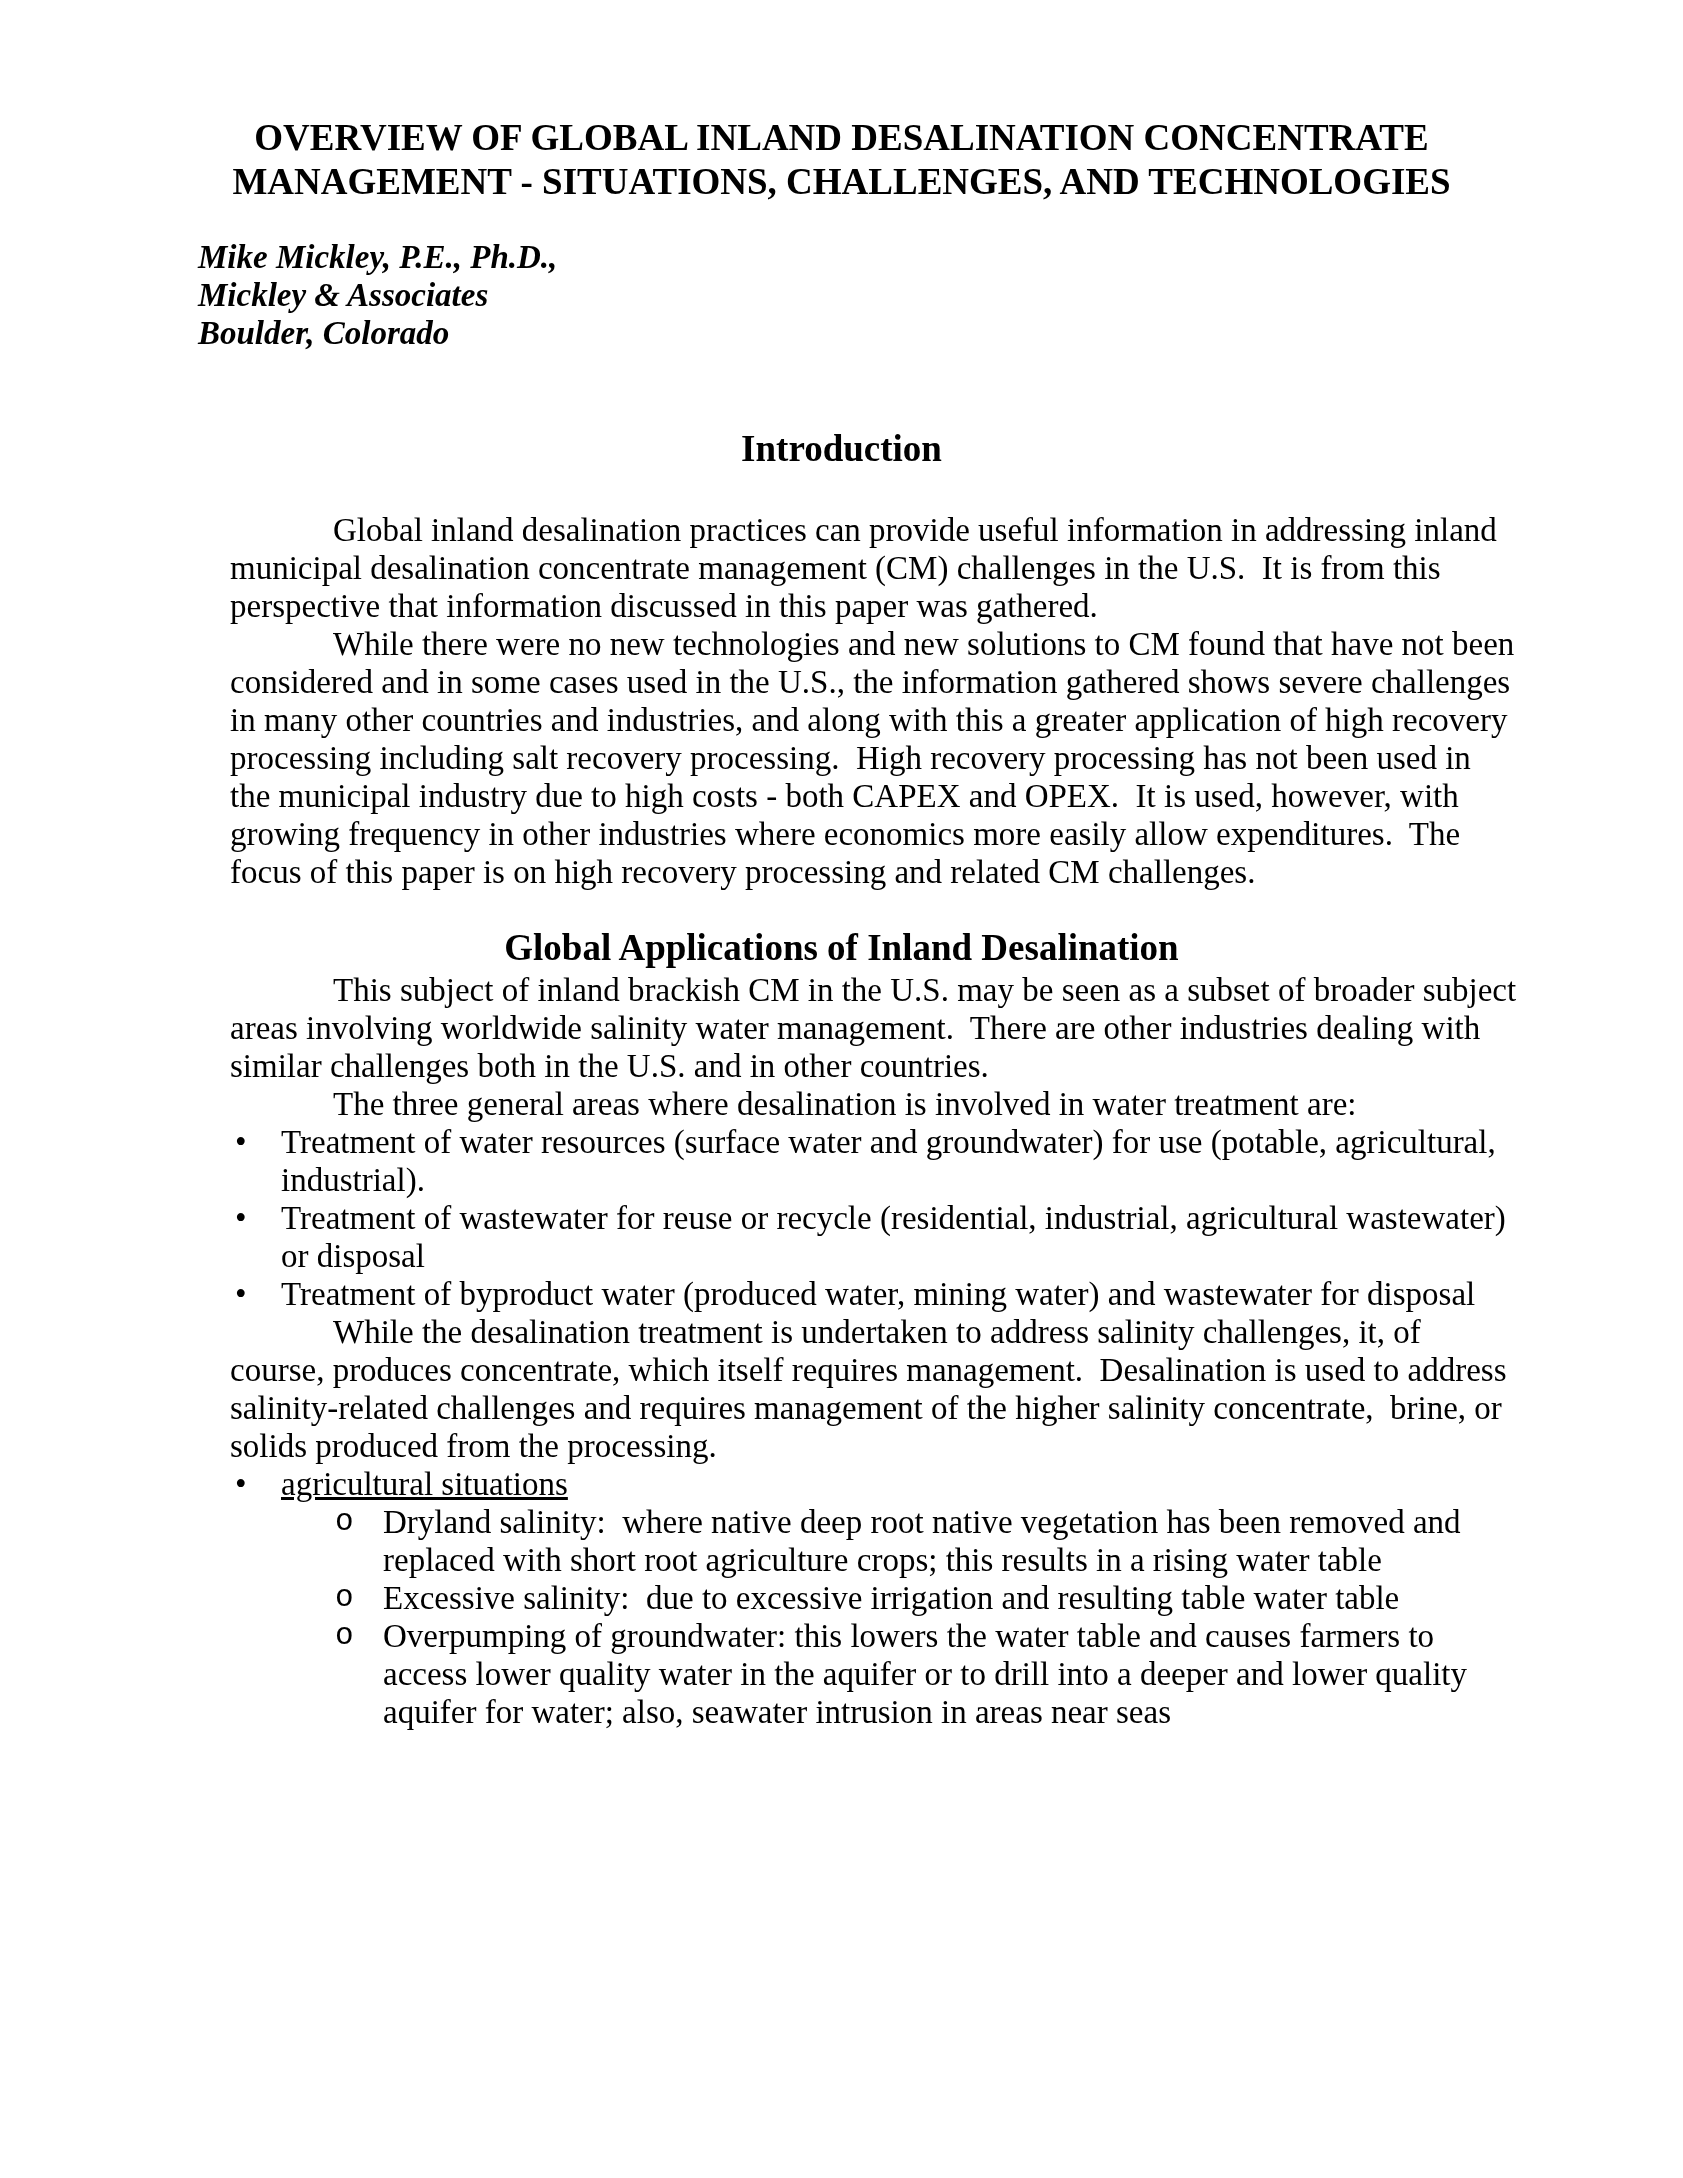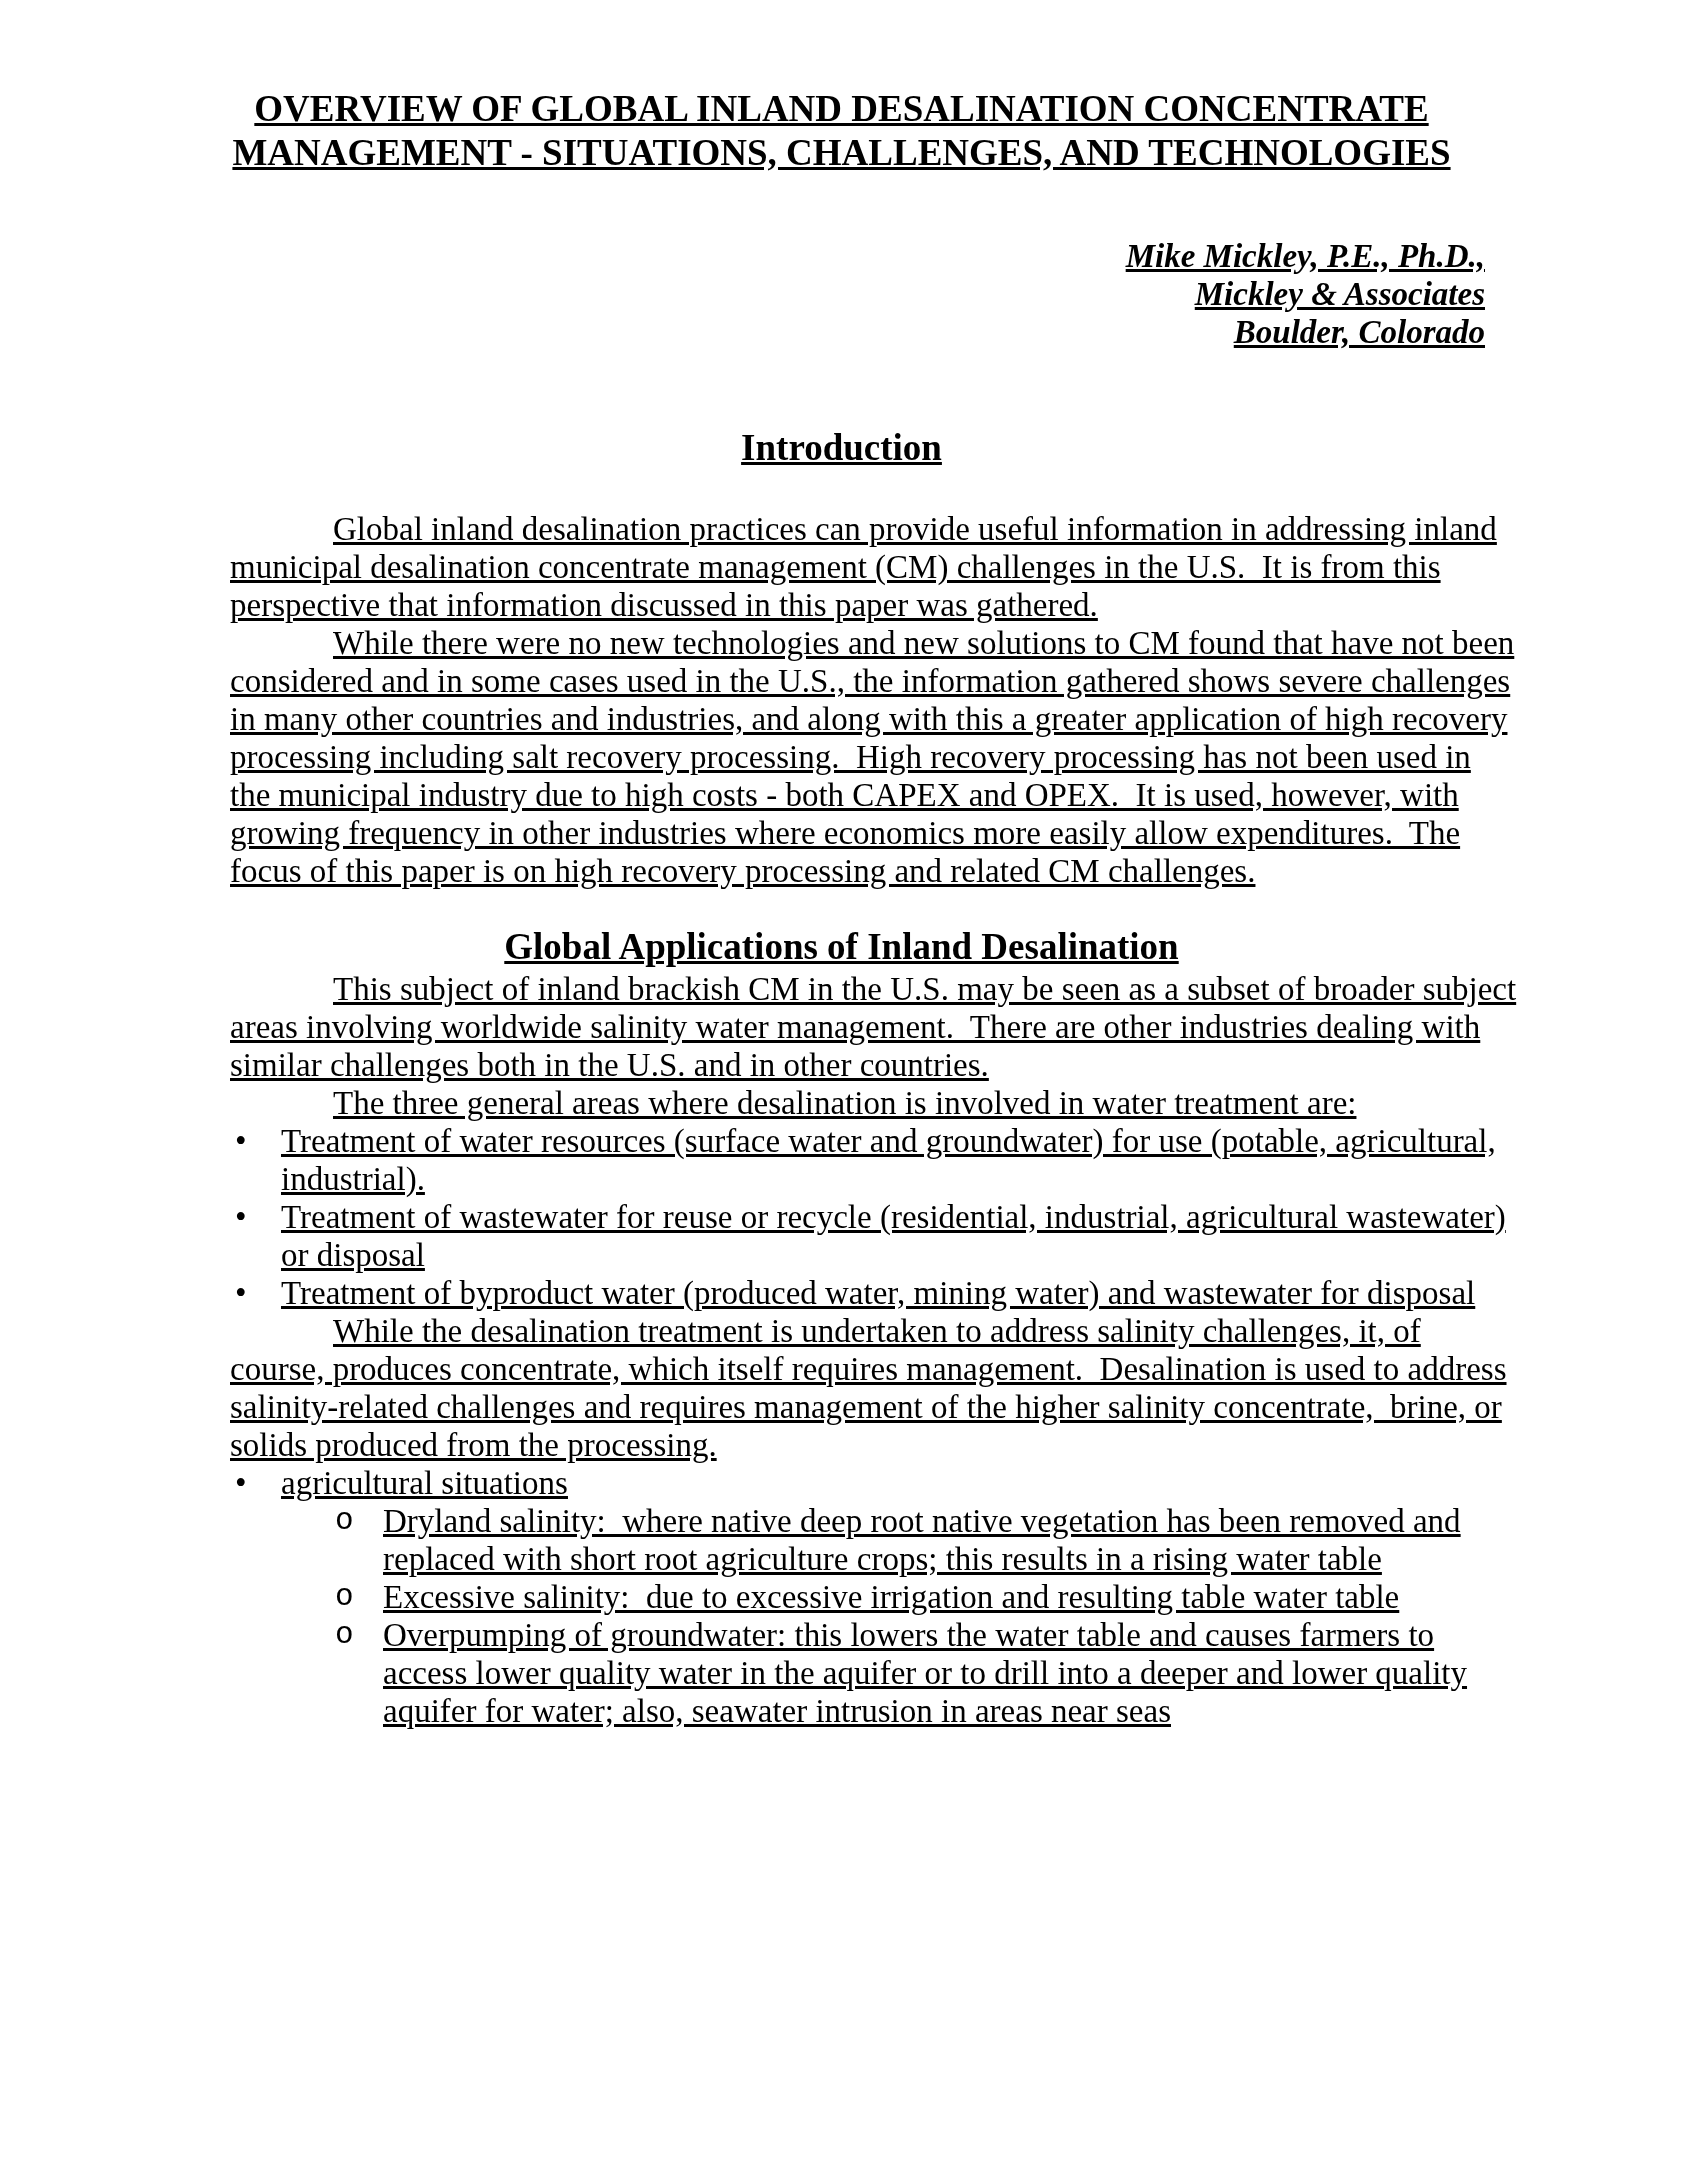--- a/index.html
+++ b/index.html
@@ -1,34 +1,33 @@
 <!DOCTYPE html>
 <html><head>
 <meta charset="utf-8">
 <style>
   html,body { margin:0; padding:0; background:#ffffff; }
   .page {
     position:relative;
     width:1683px; height:2178px;
     box-sizing:border-box;
-    padding:87px 198px 0 198px;
+    padding:116px 198px 0 198px;
     background:#ffffff;
     color:#000000;
     font-family:"Liberation Serif","DejaVu Serif",serif;
     overflow:hidden;
-    text-decoration:underline;
   }
   .pre { white-space:pre; }
   .doc-title {
     text-align:center; font-weight:bold;
     font-size:37px; line-height:44px;
   }
   .authors {
-    margin-top:62px;
-    text-align:right; font-weight:bold; font-style:italic;
+    margin-top:34px;
+    text-align:left; font-weight:bold; font-style:italic;
     font-size:33px; line-height:38px;
   }
   .heading {
     text-align:center; font-weight:bold;
     font-size:37px; line-height:46px;
   }
   .h-intro  { margin-top:74px; }
   .h-global { margin-top:34px; }
   .body-text { font-size:33px; line-height:38px;margin-left:32px; }
   .para-first { margin-top:39px; }

